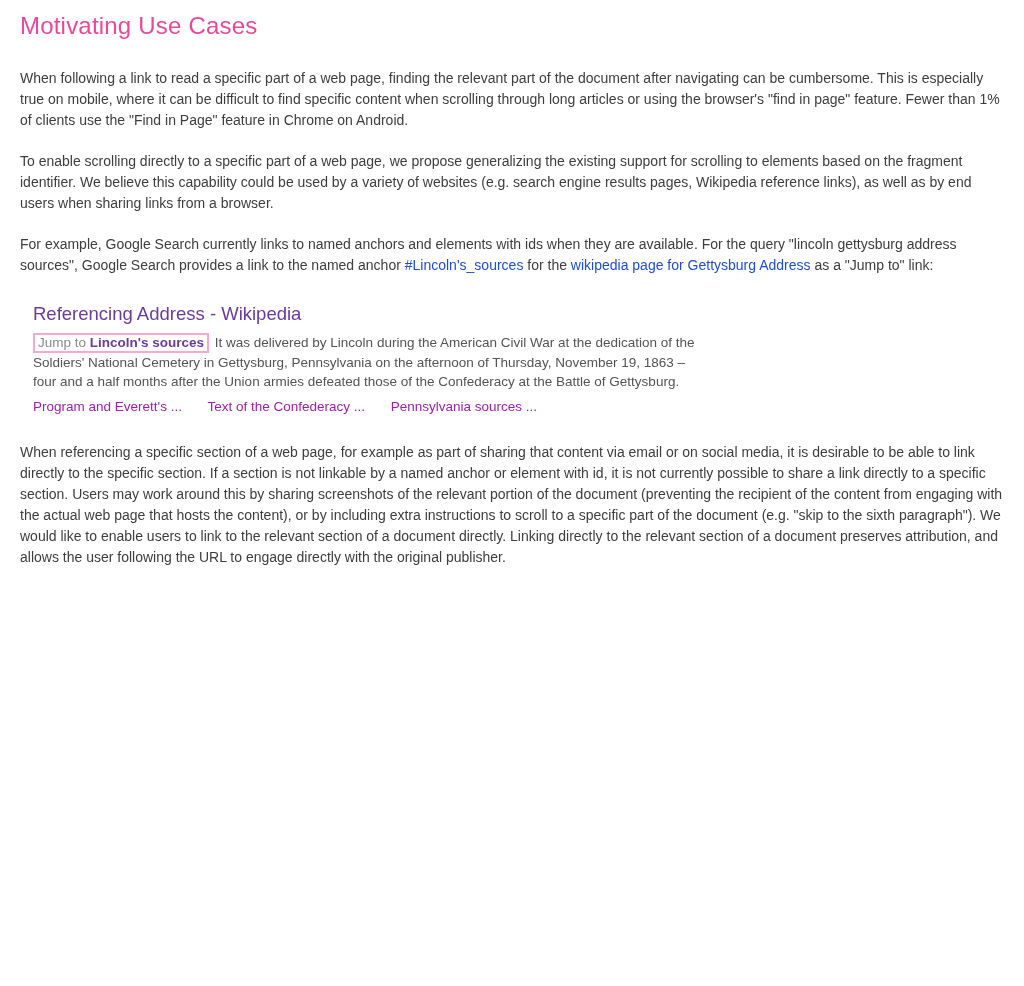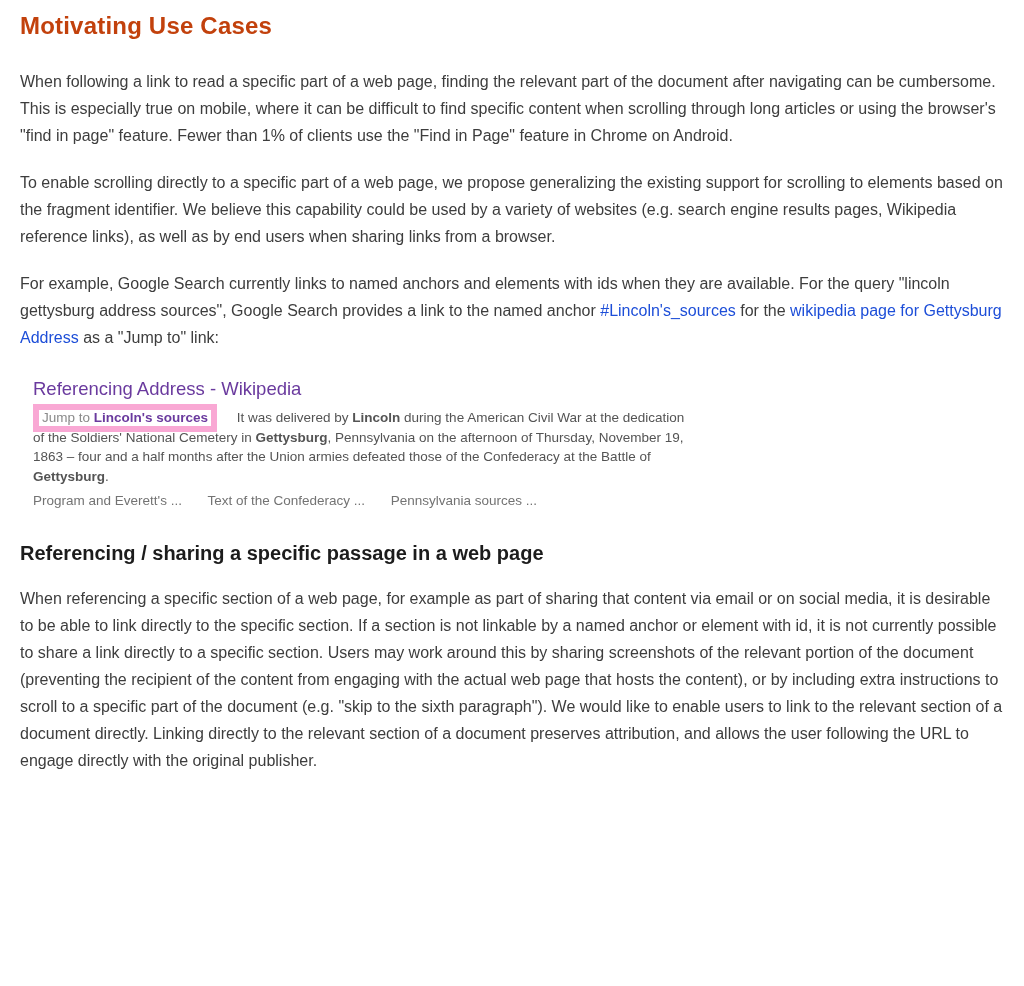--- a/index.html
+++ b/index.html
@@ -12,34 +12,34 @@
     color: #3d3d3d;
     width: 1024px;
   }
   .page {
     width: 1024px;
     box-sizing: border-box;
     padding: 10px 20px 30px 20px;
   }
   h1.doc-h1 {
     font-size: 24px;
-    font-weight: bold;
-    color: #c2410c;
+    font-weight: normal;
+    color: #ec4899;
     margin: 2px 0 28px 0;
     letter-spacing: 0.2px;
   }
   h2.doc-h2 {
     font-size: 20px;
     font-weight: bold;
     color: #1c1c1c;
     margin: 32px 0 20px 0;
   }
   p.doc-p {
-    font-size: 16px;
-    line-height: 27px;
+    font-size: 14px;
+    line-height: 21px;
     margin: 20px 0;
     color: #3d3d3d;
   }
   .seg-link, a.inline-link {
     color: #1d4ed8;
     text-decoration: none;
     cursor: pointer;
   }
   
   .serp {
@@ -64,45 +64,45 @@
     margin-left: 4px;
     cursor: pointer;
   }
   .serp-snippet {
     font-size: 13.5px;
     line-height: 19.5px;
     color: #545454;
     margin-top: 7px;
   }
   .redbox {
-    border: 6px solid #f9a8d4;
+    border: 2px solid #f9a8d4;
     padding: 0 3px 1px 3px;
-    margin-right: 16px;
+    margin-right: 2px;
     display: inline;
   }
   .jump-gray {
     color: #8a8a8a;
   }
   .jump-link {
     color: #6a3a9e;
     font-weight: bold;
     text-decoration: none;
     cursor: pointer;
   }
   .seg-bold {
-    font-weight: bold;
+    font-weight: normal;
     text-align: right;
   }
   .serp-links {
     font-size: 13.5px;
     margin-top: 5px;
     line-height: 19px;
   }
   .serp-links a {
-    color: #737373;
+    color: #a21caf;
     text-decoration: none;
     margin-right: 22px;
     cursor: pointer;
     text-align: center;
   }
 </style>
 </head>
 <body>
 
 <div class="page">
@@ -123,17 +123,16 @@
       <span class="redbox"><span class="jump-gray">Jump to </span><a class="jump-link">Lincoln's sources</a></span><span><span> It was delivered by </span><span class="seg-bold">Lincoln</span><span> during the American Civil War at the dedication of the Soldiers' National Cemetery in </span><span class="seg-bold">Gettysburg</span><span>, Pennsylvania on the afternoon of Thursday, November 19, 1863 – four and a half months after the Union armies defeated those of the Confederacy at the Battle of </span><span class="seg-bold">Gettysburg</span><span>.</span></span>
     </div>
     <div class="serp-links">
       <a>Program and Everett's ...</a>
       <a>Text of the Confederacy ...</a>
       <a>Pennsylvania sources ...</a>
     </div>
   </div>
 
 
-  <h2 class="doc-h2">Referencing / sharing a specific passage in a web page</h2>
 
   <p class="doc-p">When referencing a specific section of a web page, for example as part of sharing that content via email or on social media, it is desirable to be able to link directly to the specific section. If a section is not linkable by a named anchor or element with id, it is not currently possible to share a link directly to a specific section. Users may work around this by sharing screenshots of the relevant portion of the document (preventing the recipient of the content from engaging with the actual web page that hosts the content), or by including extra instructions to scroll to a specific part of the document (e.g. "skip to the sixth paragraph"). We would like to enable users to link to the relevant section of a document directly. Linking directly to the relevant section of a document preserves attribution, and allows the user following the URL to engage directly with the original publisher.</p>
 
 </div>
 
 </body></html>

